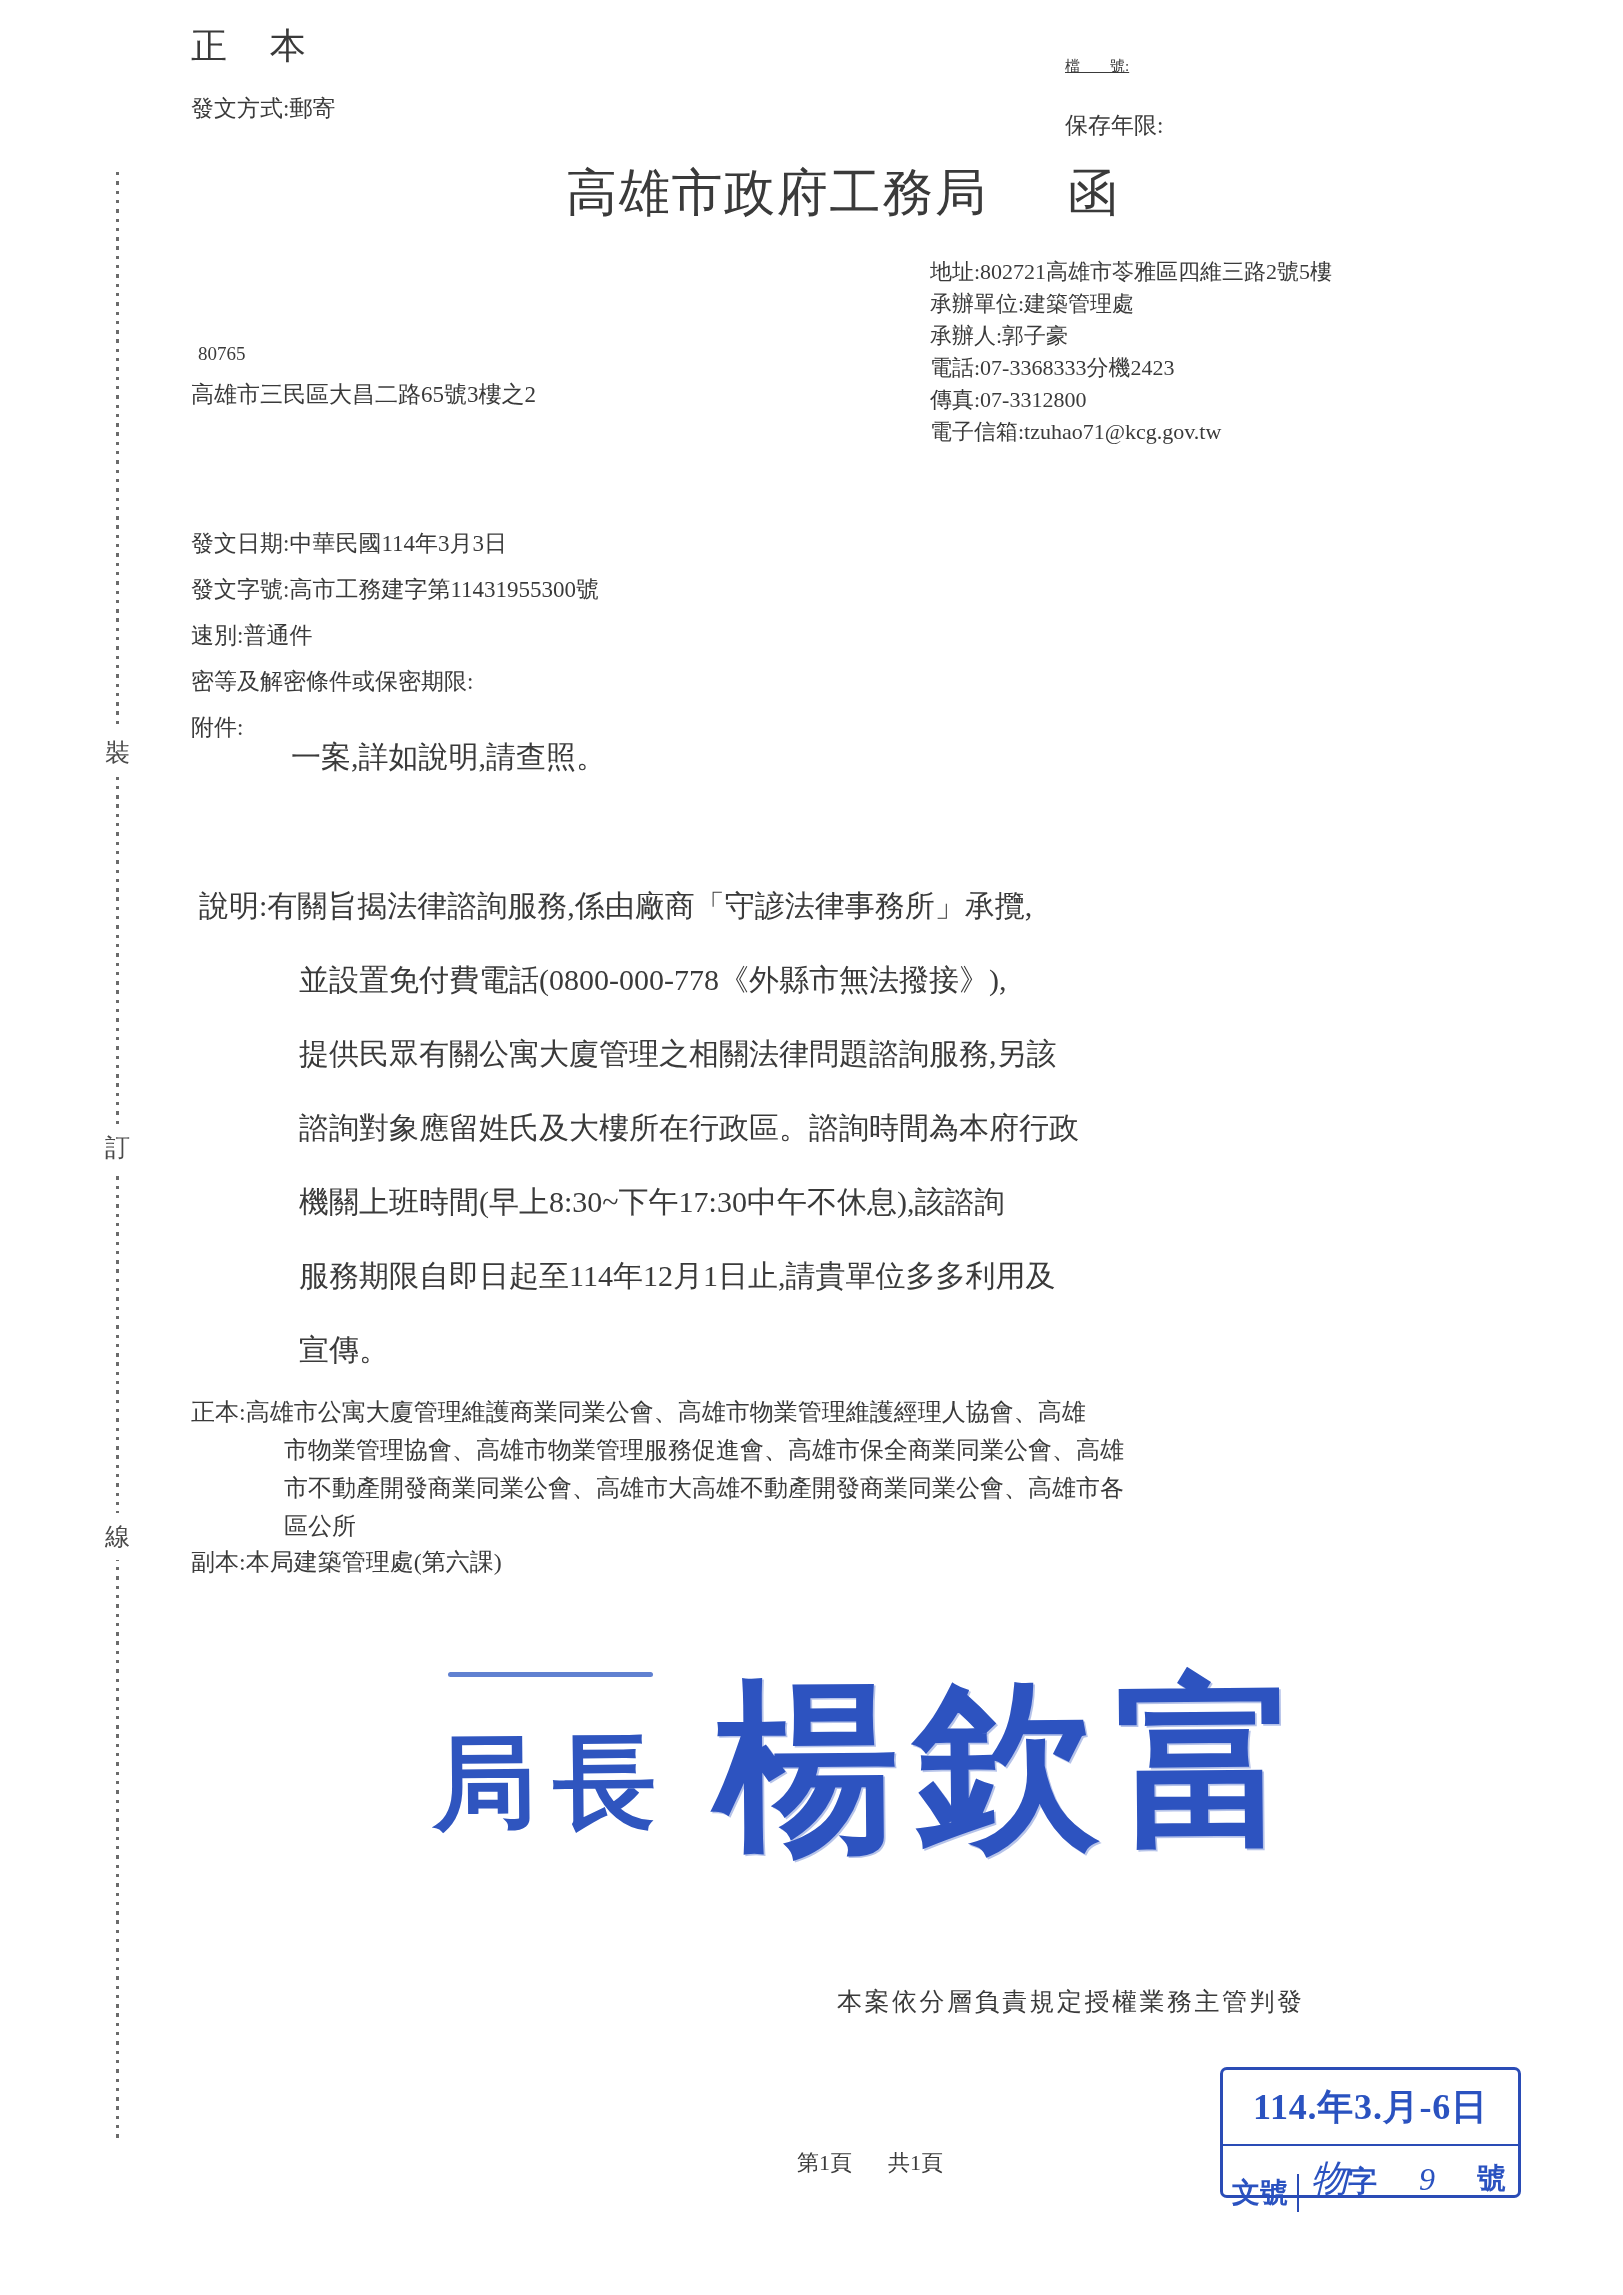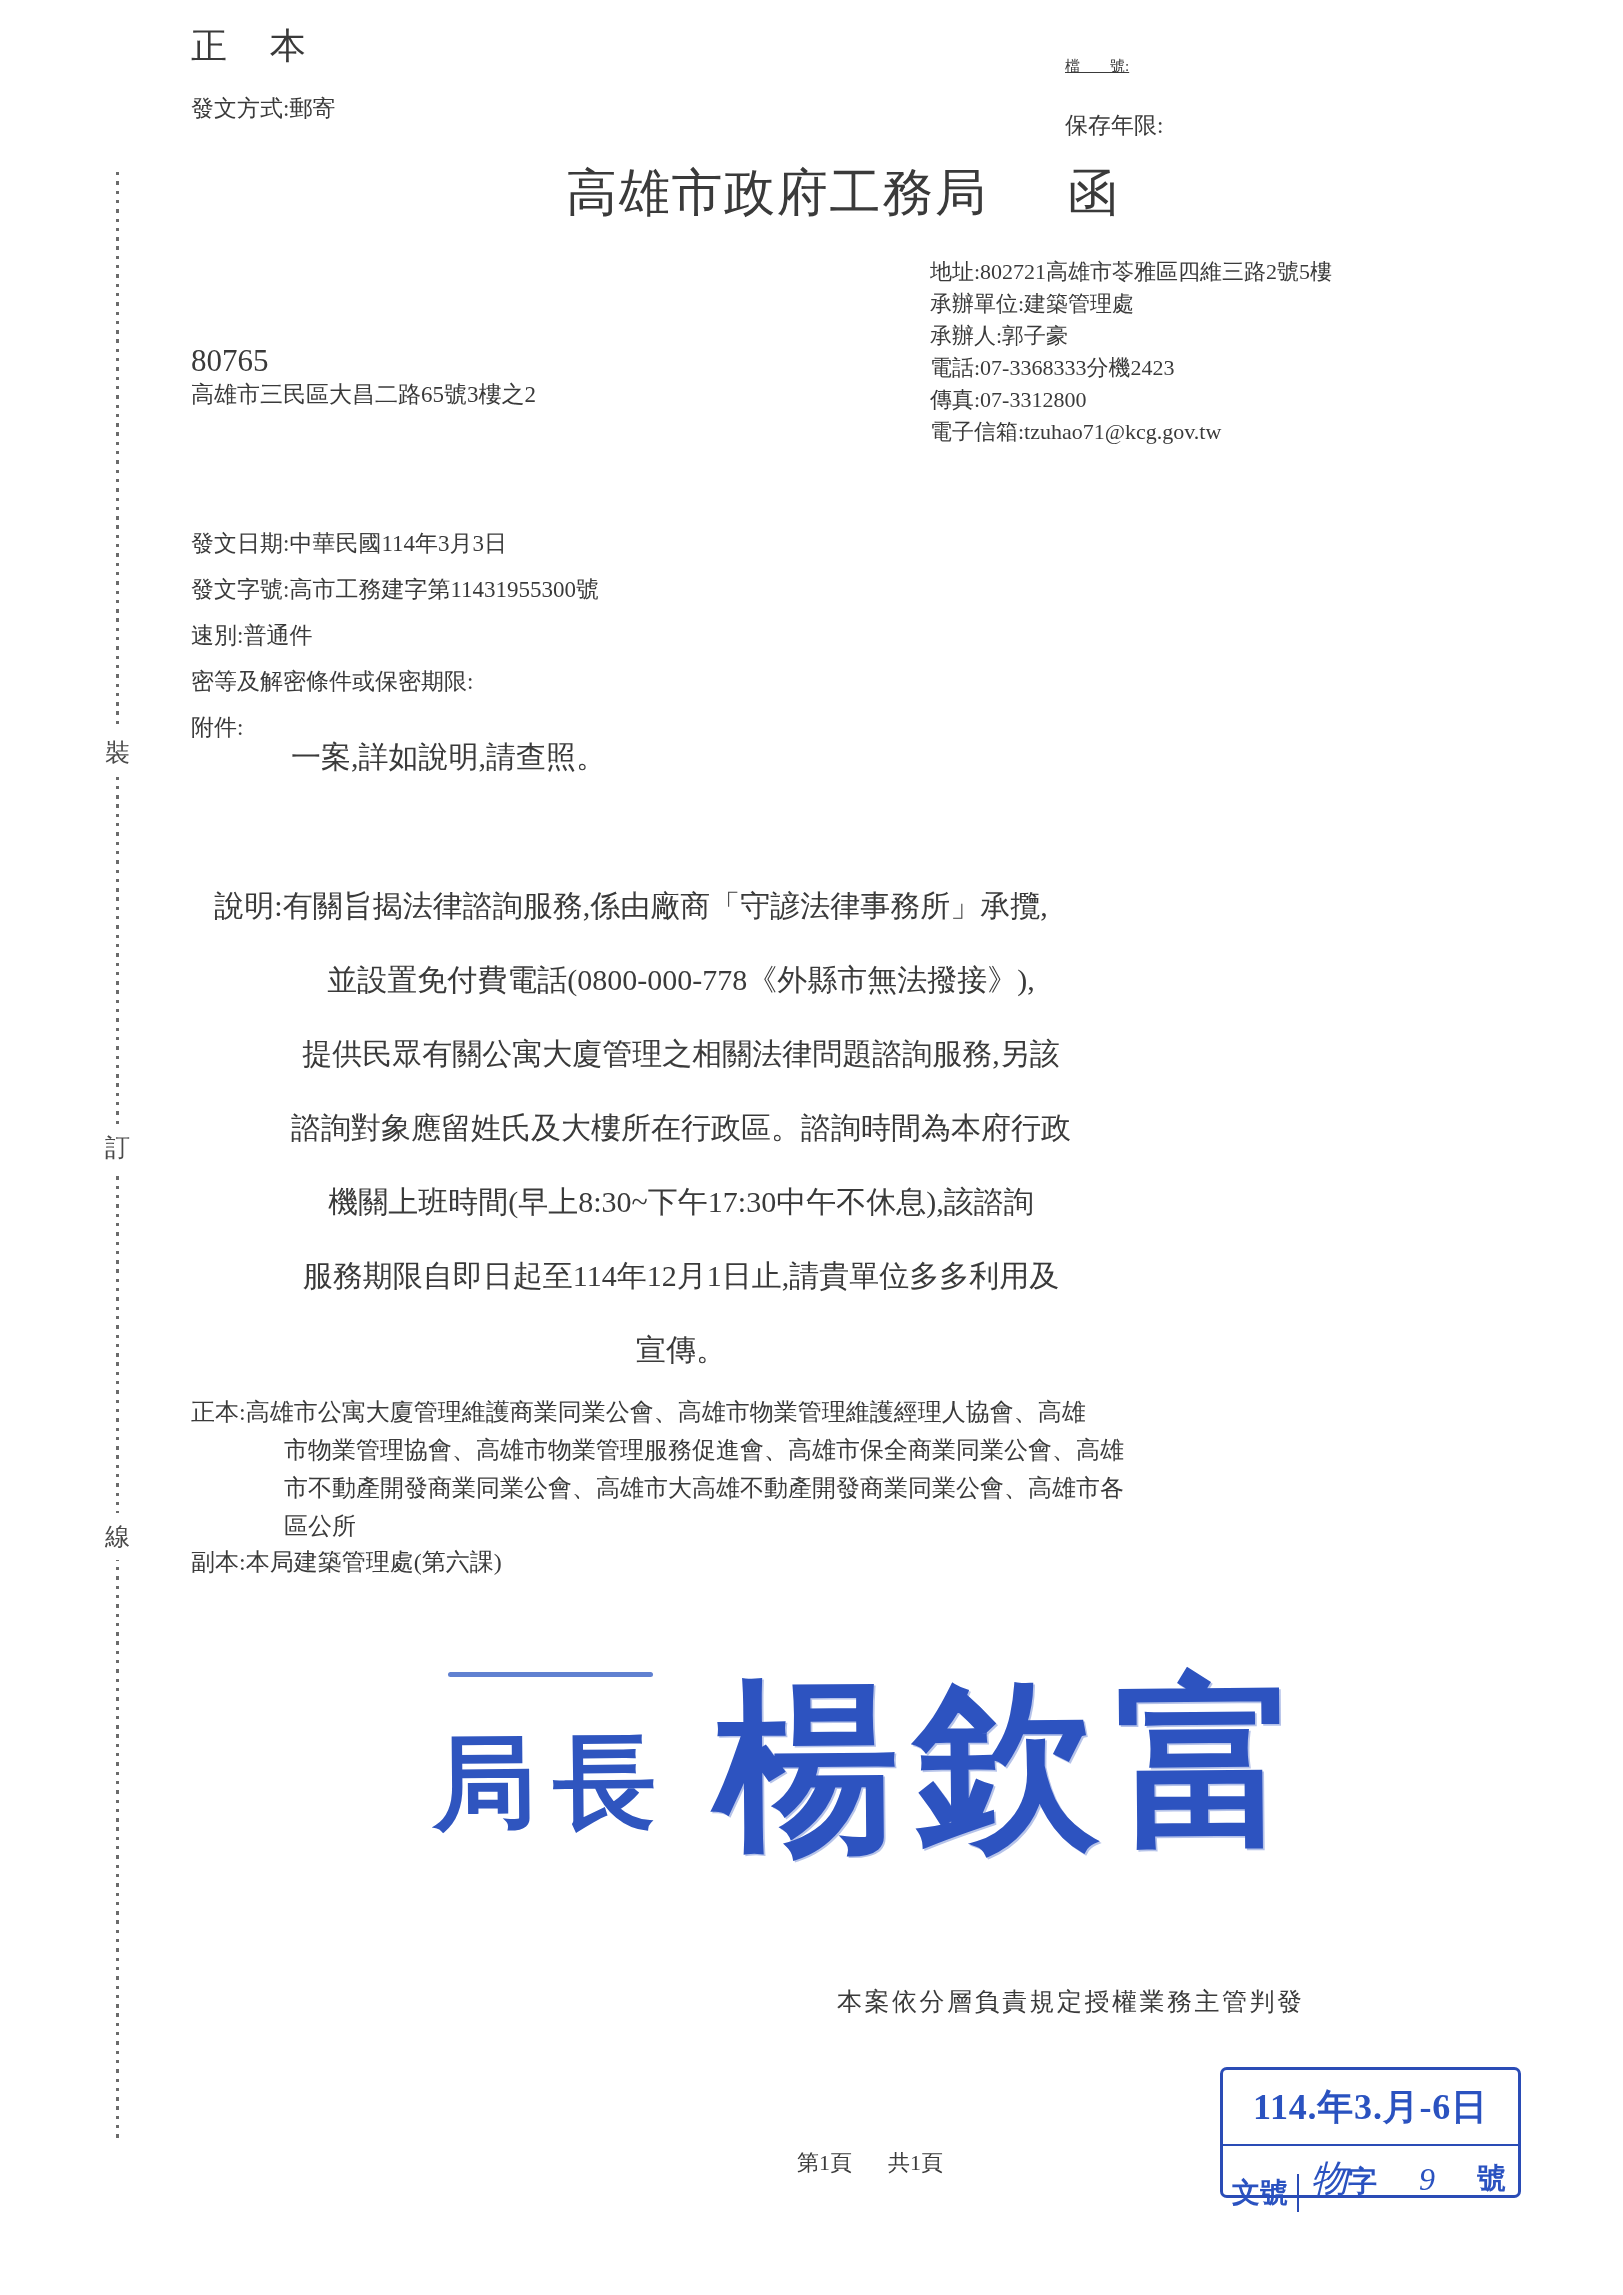--- a/index.html
+++ b/index.html
@@ -19,31 +19,31 @@
   .file-label{left:1065px;top:57px;font-size:15px;text-decoration:underline;}
   .retention-label{left:1065px;top:110px;font-size:23px;}
 
   .doc-title{left:566px;top:159px;font-size:51px;display:flex;gap:80px;letter-spacing:1.7px;}
 
   
   .agency{left:930px;top:256px;font-size:22px;line-height:32px;}
   .agency div{white-space:nowrap;}
 
   
-  .zip{left:191px;top:343px;font-size:31px;}
+  .zip{left:198px;top:343px;font-size:19px;}
   .street{left:191px;top:379px;font-size:23px;}
 
   .recipient{left:191px;top:453px;font-size:39px;letter-spacing:0.8px;}
 
   .meta{left:191px;top:521px;font-size:23px;line-height:46px;}
 
   
   .para{position:absolute;font-size:30px;line-height:74px;}
   .subject{left:191px;top:720px;}
-  .descr{left:191px;top:869px;text-align:center;}
+  .descr{left:199px;top:869px;}
   .para .pline{white-space:nowrap;}
   .para .indent{padding-left:100px;}
 
   
   .copies{left:191px;top:1393px;font-size:24px;line-height:38px;}
   .copies .indent{padding-left:93px;}
   .cc-line{left:191px;top:1546px;font-size:24px;}
 
   
   .bind-line{

